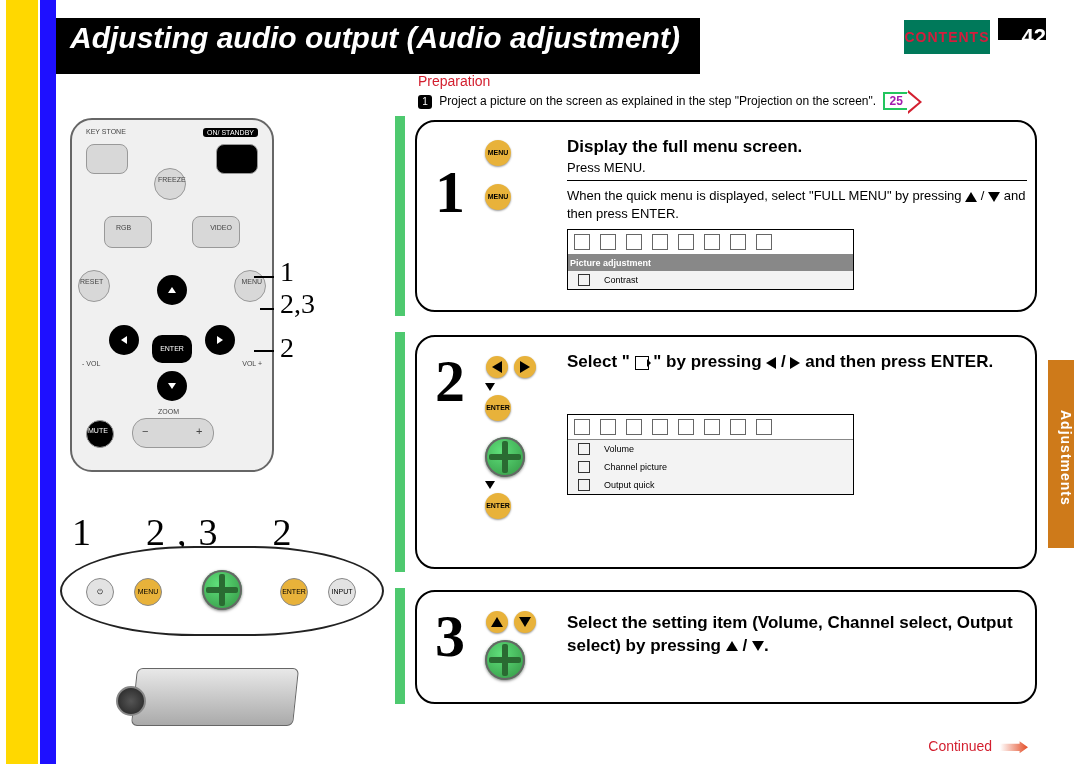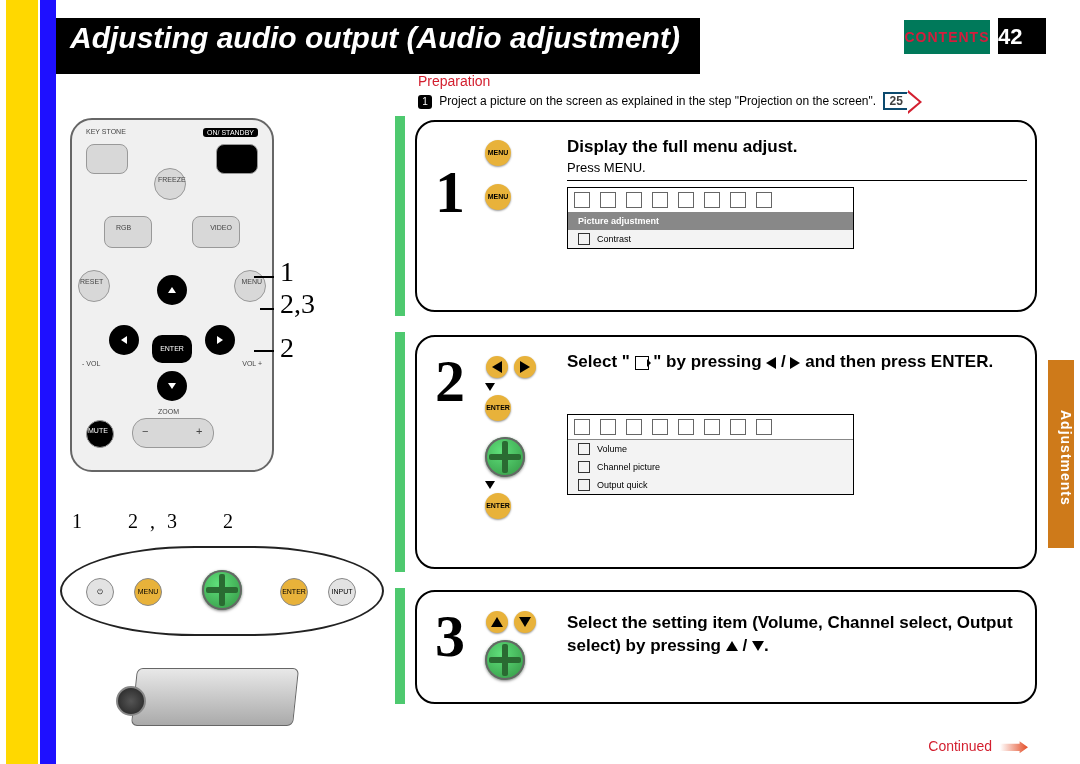--- a/index.html
+++ b/index.html
@@ -1,52 +1,52 @@
 <!DOCTYPE html>
 <html><head>
 <meta charset="utf-8">
 <style>
   html,body{margin:0;padding:0;background:#fff;font-family:Arial,Helvetica,sans-serif;color:#000}
   .page{width:1080px;height:764px;position:relative;overflow:hidden}
   .yellow-bar{position:absolute;left:6px;top:0;width:32px;height:764px;background:#ffd800}
   .blue-bar{position:absolute;left:40px;top:0;width:16px;height:764px;background:#1e10ff}
   .title-banner{position:absolute;left:56px;top:18px;height:56px;background:#000;color:#fff;font-weight:bold;font-style:italic;font-size:30px;line-height:40px;padding:0 20px 0 14px}
   .contents-btn{position:absolute;top:20px;left:904px;width:86px;height:34px;background:#00795a;color:#d51c3d;font-weight:bold;font-size:14px;text-align:center;line-height:34px;letter-spacing:1px}
-  .page-num{position:absolute;top:18px;left:998px;width:48px;height:36px;background:#000;color:#fff;font-weight:bold;font-size:22px;text-align:left;line-height:38px}
+  .page-num{position:absolute;top:18px;left:998px;width:48px;height:22px;background:#000;color:#fff;font-weight:bold;font-size:22px;text-align:right;line-height:38px}
   .intro{position:absolute;left:56px;top:68px;font-size:13px;line-height:1.3;width:330px}
   .green-strip{position:absolute;left:395px;top:70px;width:10px;background:#4ec96f}
   .gs1{top:116px;height:200px}
   .gs2{top:332px;height:240px}
   .gs3{top:588px;height:116px}
   .prep{position:absolute;left:418px;top:73px;color:#d31f2f;font-size:14px}
   .prep-desc{position:absolute;left:418px;top:92px;font-size:12px;width:560px}
   .circ-num{display:inline-block;width:14px;height:14px;background:#000;color:#fff;border-radius:3px;font-size:10px;text-align:center;line-height:14px;margin-right:4px}
-  .ref-num{display:inline-block;border:2px solid #0c4a6e;color:#404040;padding:0 4px;font-weight:bold;font-size:12px;position:relative;margin-left:4px}
+  .ref-num{display:inline-block;border:2px solid #22c55e;color:#a21caf;padding:0 4px;font-weight:bold;font-size:12px;position:relative;margin-left:4px}
   .ref-num:after{content:"";position:absolute;right:-12px;top:-2px;border-left:12px solid #fff;border-top:10px solid transparent;border-bottom:10px solid transparent}
   .ref-num:before{content:"";position:absolute;right:-15px;top:-4px;border-left:14px solid #d31f2f;border-top:12px solid transparent;border-bottom:12px solid transparent}
   .step-box{position:absolute;border:2px solid #000;border-radius:20px;background:#fff}
   .sb1{left:415px;top:120px;width:618px;height:188px}
   .sb2{left:415px;top:335px;width:618px;height:230px}
   .sb3{left:415px;top:590px;width:618px;height:110px}
   .step-num{position:absolute;left:18px;font-size:60px;font-weight:bold;font-family:"Times New Roman",serif}
   .step-title{font-weight:bold;font-size:17px}
   .step-body{position:absolute;left:150px;top:14px;font-size:13px;line-height:1.35;width:460px}
   .step-line{border-top:1px solid #000;margin:4px 0 6px}
   .icon-btn{display:inline-block;width:26px;height:26px;border-radius:50%;background:#e8b23a;color:#000;font-size:7px;font-weight:bold;text-align:center;line-height:26px;vertical-align:middle;box-shadow:0 1px 2px rgba(0,0,0,.4);margin:2px}
   .icon-green{width:40px;height:40px;border-radius:50%;background:radial-gradient(circle at 40% 35%,#5fe07a,#2f8f3f);position:relative;display:inline-block;vertical-align:middle;box-shadow:0 1px 3px rgba(0,0,0,.5),inset 0 0 0 2px #666}
   .icon-green:before{content:"";position:absolute;left:17px;top:4px;width:6px;height:32px;background:#2a6b32;border-radius:2px}
   .icon-green:after{content:"";position:absolute;top:17px;left:4px;height:6px;width:32px;background:#2a6b32;border-radius:2px}
   .icon-col{position:absolute;left:68px;top:14px;text-align:center}
   .icon-col .stack{display:block;margin:4px 0}
   .down-arrow{width:0;height:0;border-left:5px solid transparent;border-right:5px solid transparent;border-top:8px solid #000;margin:2px auto}
   .menu-screenshot{border:1px solid #000;background:#f3f3f3;width:285px;font-size:9px;margin-top:6px}
   .menu-screenshot .icon-row{background:#fff;border-bottom:1px solid #888;padding:4px 6px;display:flex;gap:10px}
   .menu-screenshot .icon-row span{width:14px;height:14px;display:inline-block;border:1px solid #666}
-  .menu-screenshot .hdr{background:#888;color:#fff;padding:2px 10px;font-weight:bold}
-  .menu-screenshot .row{padding:3px 10px;display:flex;align-items:center;gap:7px}
+  .menu-screenshot .hdr{background:#888;color:#fff;padding:2px 2px;font-weight:bold}
+  .menu-screenshot .row{padding:3px 10px;display:flex;align-items:center;gap:14px}
   .menu-screenshot .mini{width:10px;height:10px;border:1px solid #333;display:inline-block}
   .arrow-tri{display:inline-block;width:0;height:0;vertical-align:middle}
   .tri-u{border-left:6px solid transparent;border-right:6px solid transparent;border-bottom:10px solid #000}
   .tri-d{border-left:6px solid transparent;border-right:6px solid transparent;border-top:10px solid #000}
   .tri-l{border-top:6px solid transparent;border-bottom:6px solid transparent;border-right:10px solid #000}
   .tri-r{border-top:6px solid transparent;border-bottom:6px solid transparent;border-left:10px solid #000}
   .tri-btn{display:inline-block;width:22px;height:22px;border-radius:50%;background:#e8b23a;box-shadow:0 1px 2px rgba(0,0,0,.4);position:relative;vertical-align:middle;margin:1px}
   .tri-btn span{position:absolute;left:50%;top:50%;transform:translate(-50%,-50%)}
   .side-tab{position:absolute;right:6px;top:360px;width:26px;height:180px;background:#ce7a1a;color:#fff;font-weight:bold;font-size:14px;writing-mode:vertical-rl;text-align:center;letter-spacing:1px;padding-top:8px}
   .continued{position:absolute;right:52px;bottom:10px;color:#d31f2f;font-size:14px}
@@ -55,21 +55,21 @@
   .remote{position:absolute;left:70px;top:118px;width:200px;height:350px;border:2px solid #666;border-radius:22px;background:#f0f0f0}
   .remote .lbl{position:absolute;font-size:7px;text-align:center;color:#444}
   .remote .btn{position:absolute;border-radius:50%;background:#d8d8d8;border:1px solid #999}
   .nav-cluster{position:absolute;left:45px;top:175px;width:110px;height:110px}
   .nav-cluster .center{position:absolute;left:35px;top:40px;width:40px;height:28px;border-radius:10px;background:#000;color:#fff;font-size:7px;text-align:center;line-height:28px}
   .nav-cluster .dbtn{position:absolute;width:30px;height:30px;background:#000;border-radius:50%}
   .nav-cluster .dbtn span{position:absolute;left:50%;top:50%;transform:translate(-50%,-50%)}
   .pointer-line{position:absolute;height:2px;background:#000}
   .pointer-num{position:absolute;font-family:"Times New Roman",serif;font-size:28px;font-weight:normal}
   
-  .panel-label{position:absolute;left:72px;top:510px;font-family:"Times New Roman",serif;font-size:20px;letter-spacing:12px}
+  .panel-label{position:absolute;left:72px;top:510px;font-family:"Times New Roman",serif;font-size:38px;letter-spacing:12px}
   .oval-panel{position:absolute;left:60px;top:546px;width:320px;height:86px;border:2px solid #222;border-radius:50%/60%;background:#fff}
   .oval-panel .ob{position:absolute;width:26px;height:26px;border-radius:50%;background:#e3e3e3;border:1px solid #888;font-size:7px;text-align:center;line-height:26px}
   
   .projector{position:absolute;left:116px;top:650px;width:200px;height:90px}
   .proj-body{position:absolute;left:18px;top:18px;width:160px;height:56px;background:linear-gradient(#e8e8e8,#aaa);border:1px solid #666;border-radius:6px;transform:skewX(-6deg)}
   .proj-lens{position:absolute;left:0;top:36px;width:26px;height:26px;border-radius:50%;background:radial-gradient(#555,#222);border:2px solid #888}
   .down-small{width:0;height:0;border-left:4px solid transparent;border-right:4px solid transparent;border-top:6px solid #fff;display:inline-block}
   .up-small{width:0;height:0;border-left:4px solid transparent;border-right:4px solid transparent;border-bottom:6px solid #fff;display:inline-block}
   .left-small{width:0;height:0;border-top:4px solid transparent;border-bottom:4px solid transparent;border-right:6px solid #fff;display:inline-block}
   .right-small{width:0;height:0;border-top:4px solid transparent;border-bottom:4px solid transparent;border-left:6px solid #fff;display:inline-block}
@@ -99,23 +99,29 @@
   <div class="green-strip gs2"></div>
   <div class="green-strip gs3"></div>
 
   <div class="step-box sb1">
     <div class="step-num" style="top:36px">1</div>
     <div class="icon-col">
       <span class="icon-btn stack">MENU</span>
       <span class="icon-btn stack" style="margin-top:18px">MENU</span>
     </div>
     <div class="step-body">
-      <div class="step-title">Display the full menu adjust.</div>
+      <div class="step-title">Display the full menu screen.</div>
       <div>Press MENU.</div>
       <div class="step-line"></div>
+      <div>
+        <span>When the quick menu is displayed, select "FULL MENU" by pressing </span>
+        <span class="arrow-tri tri-u"></span> /
+        <span class="arrow-tri tri-d"></span>
+        <span> and then press ENTER.</span>
+      </div>
       <div class="menu-screenshot">
         <div class="icon-row">
             <span></span>
             <span></span>
             <span></span>
             <span></span>
             <span></span>
             <span></span>
             <span></span>
             <span></span>

